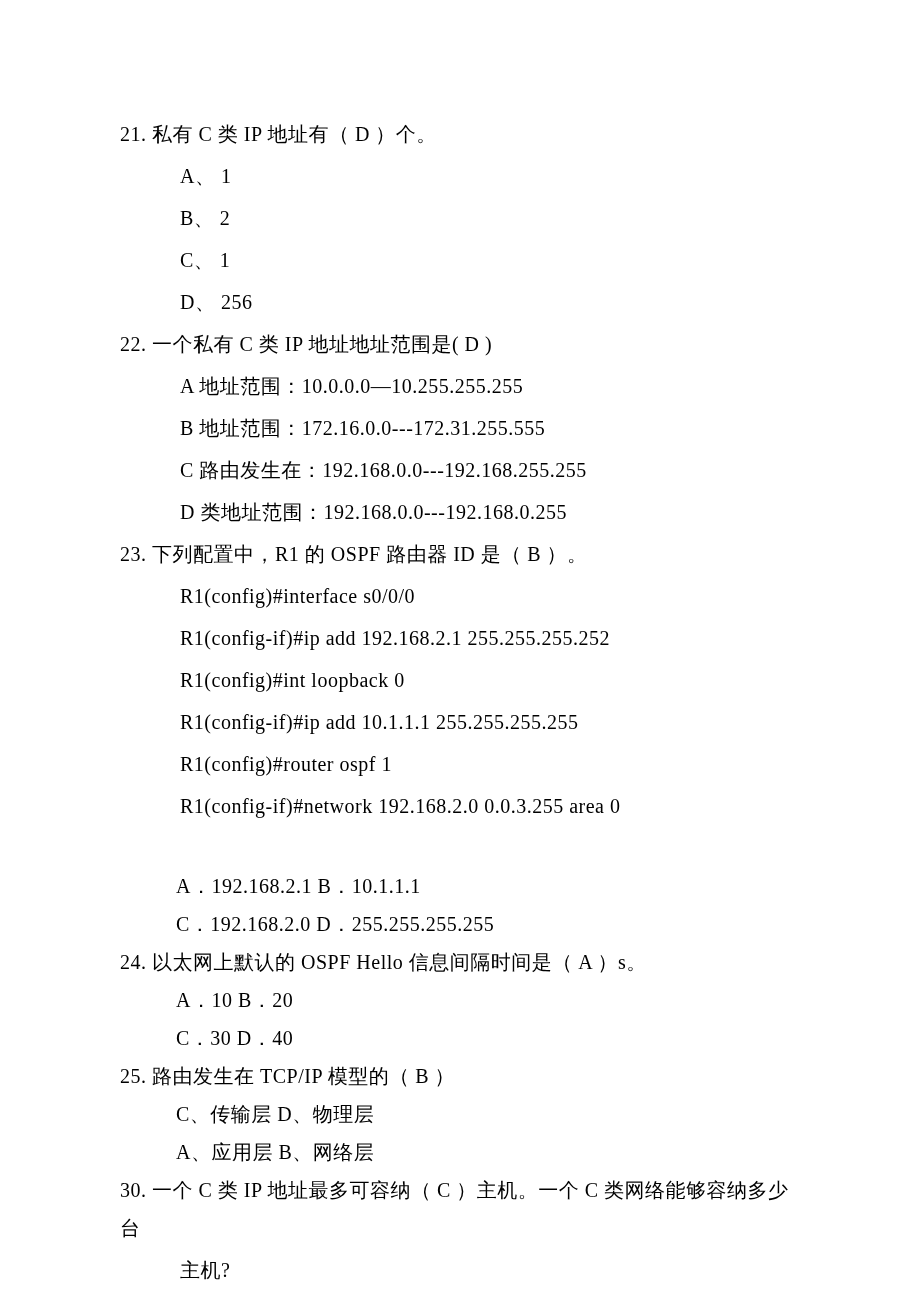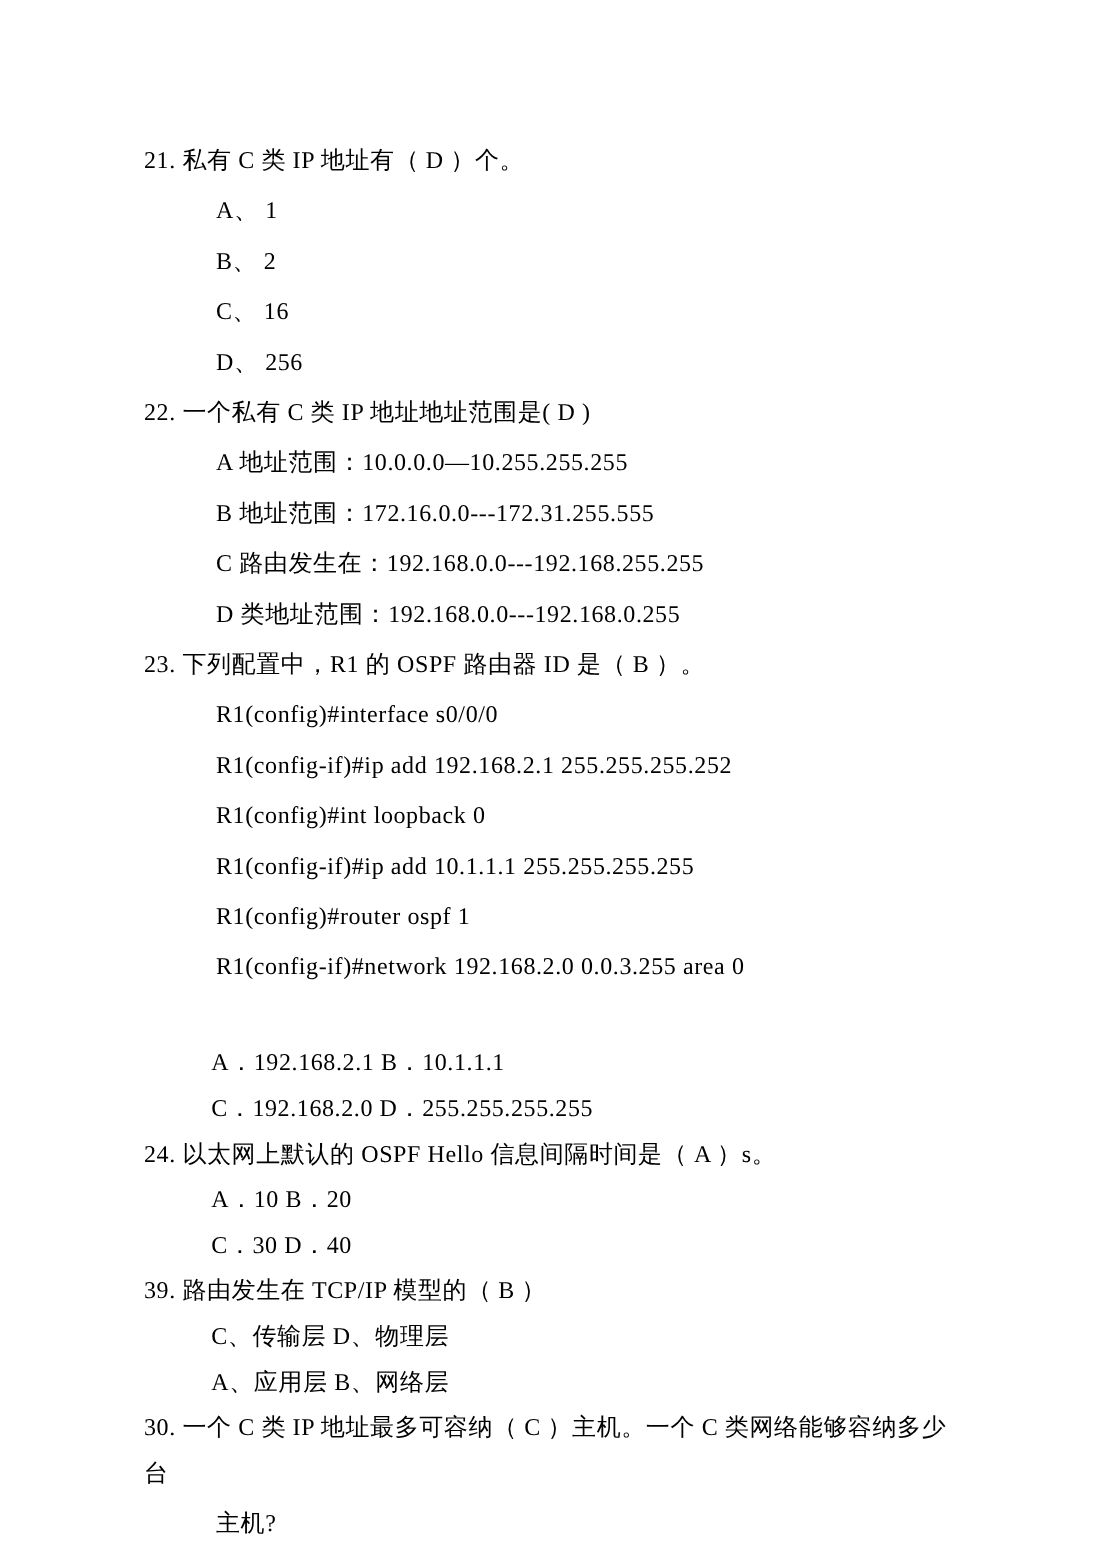--- a/index.html
+++ b/index.html
@@ -34,21 +34,21 @@
   }
 </style>
 </head>
 <body>
 
 <div class="page">
 
   <p class="q-line">21. 私有 C 类 IP 地址有（ D  ）个。</p>
   <p class="opt-line">A、  1</p>
   <p class="opt-line">B、  2</p>
-  <p class="opt-line">C、  16</p>
+  <p class="opt-line">C、  1</p>
   <p class="opt-line">D、  256</p>
 
   <p class="q-line">22. 一个私有 C 类 IP 地址地址范围是(  D   )</p>
   <p class="opt-line">A 地址范围：10.0.0.0—10.255.255.255</p>
   <p class="opt-line">B 地址范围：172.16.0.0---172.31.255.555</p>
   <p class="opt-line">C 路由发生在：192.168.0.0---192.168.255.255</p>
   <p class="opt-line">D 类地址范围：192.168.0.0---192.168.0.255</p>
 
   <p class="q-line">23. 下列配置中，R1 的 OSPF 路由器 ID 是（ B  ）。</p>
   <p class="opt-line">R1(config)#interface  s0/0/0</p>
@@ -58,21 +58,21 @@
   <p class="opt-line">R1(config)#router ospf 1</p>
   <p class="opt-line">R1(config-if)#network 192.168.2.0 0.0.3.255 area 0</p>
   <div class="spacer"></div>
   <p class="opt-line-pair">A．192.168.2.1    B．10.1.1.1</p>
   <p class="opt-line-pair">C．192.168.2.0    D．255.255.255.255</p>
 
   <p class="q-line">24. 以太网上默认的 OSPF Hello 信息间隔时间是（ A   ）s。</p>
   <p class="opt-line-pair">A．10        B．20</p>
   <p class="opt-line-pair">C．30        D．40</p>
 
-  <p class="q-line">39. 路由发生在 TCP/IP 模型的（  B   ）</p>
+  <p class="q-line">25. 路由发生在 TCP/IP 模型的（  B   ）</p>
   <p class="opt-line-pair">C、传输层        D、物理层</p>
   <p class="opt-line-pair">A、应用层        B、网络层</p>
 
   <p class="q-line">30. 一个 C 类 IP 地址最多可容纳（ C   ）主机。一个 C 类网络能够容纳多少台</p>
   <p class="opt-line">主机?</p>
   <p class="opt-line-pair">A、  1677216     B、  1677214</p>
 
 </div>
 
 </body></html>

